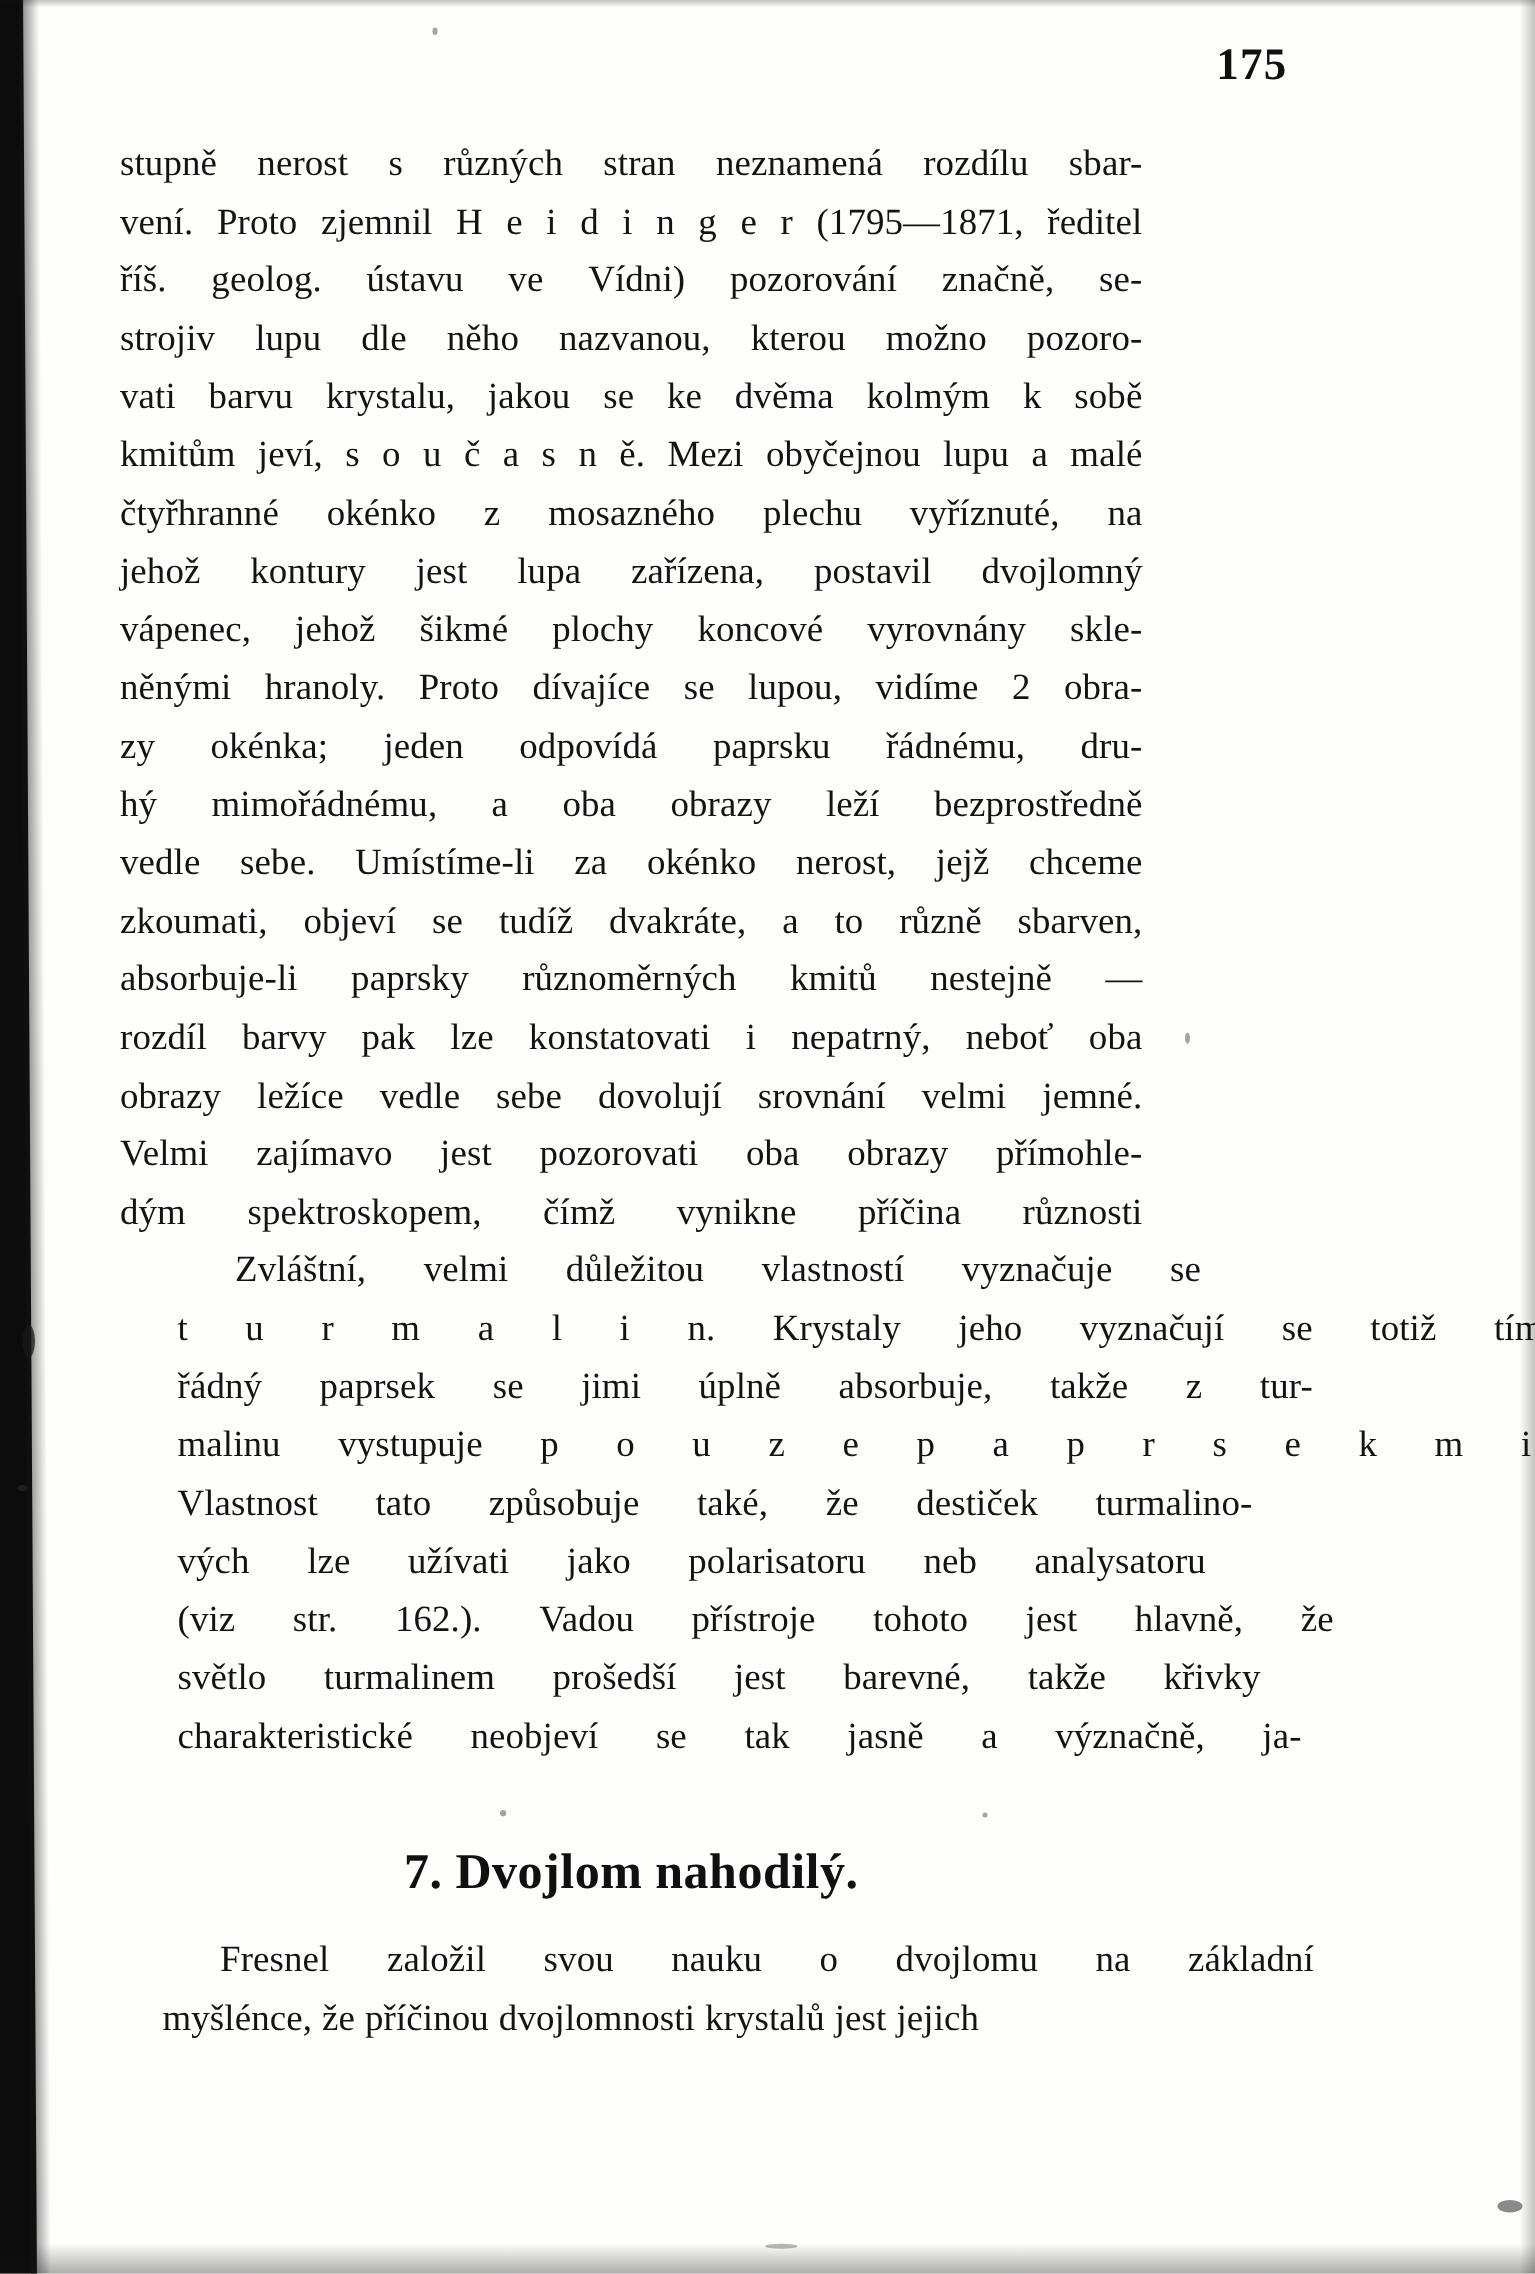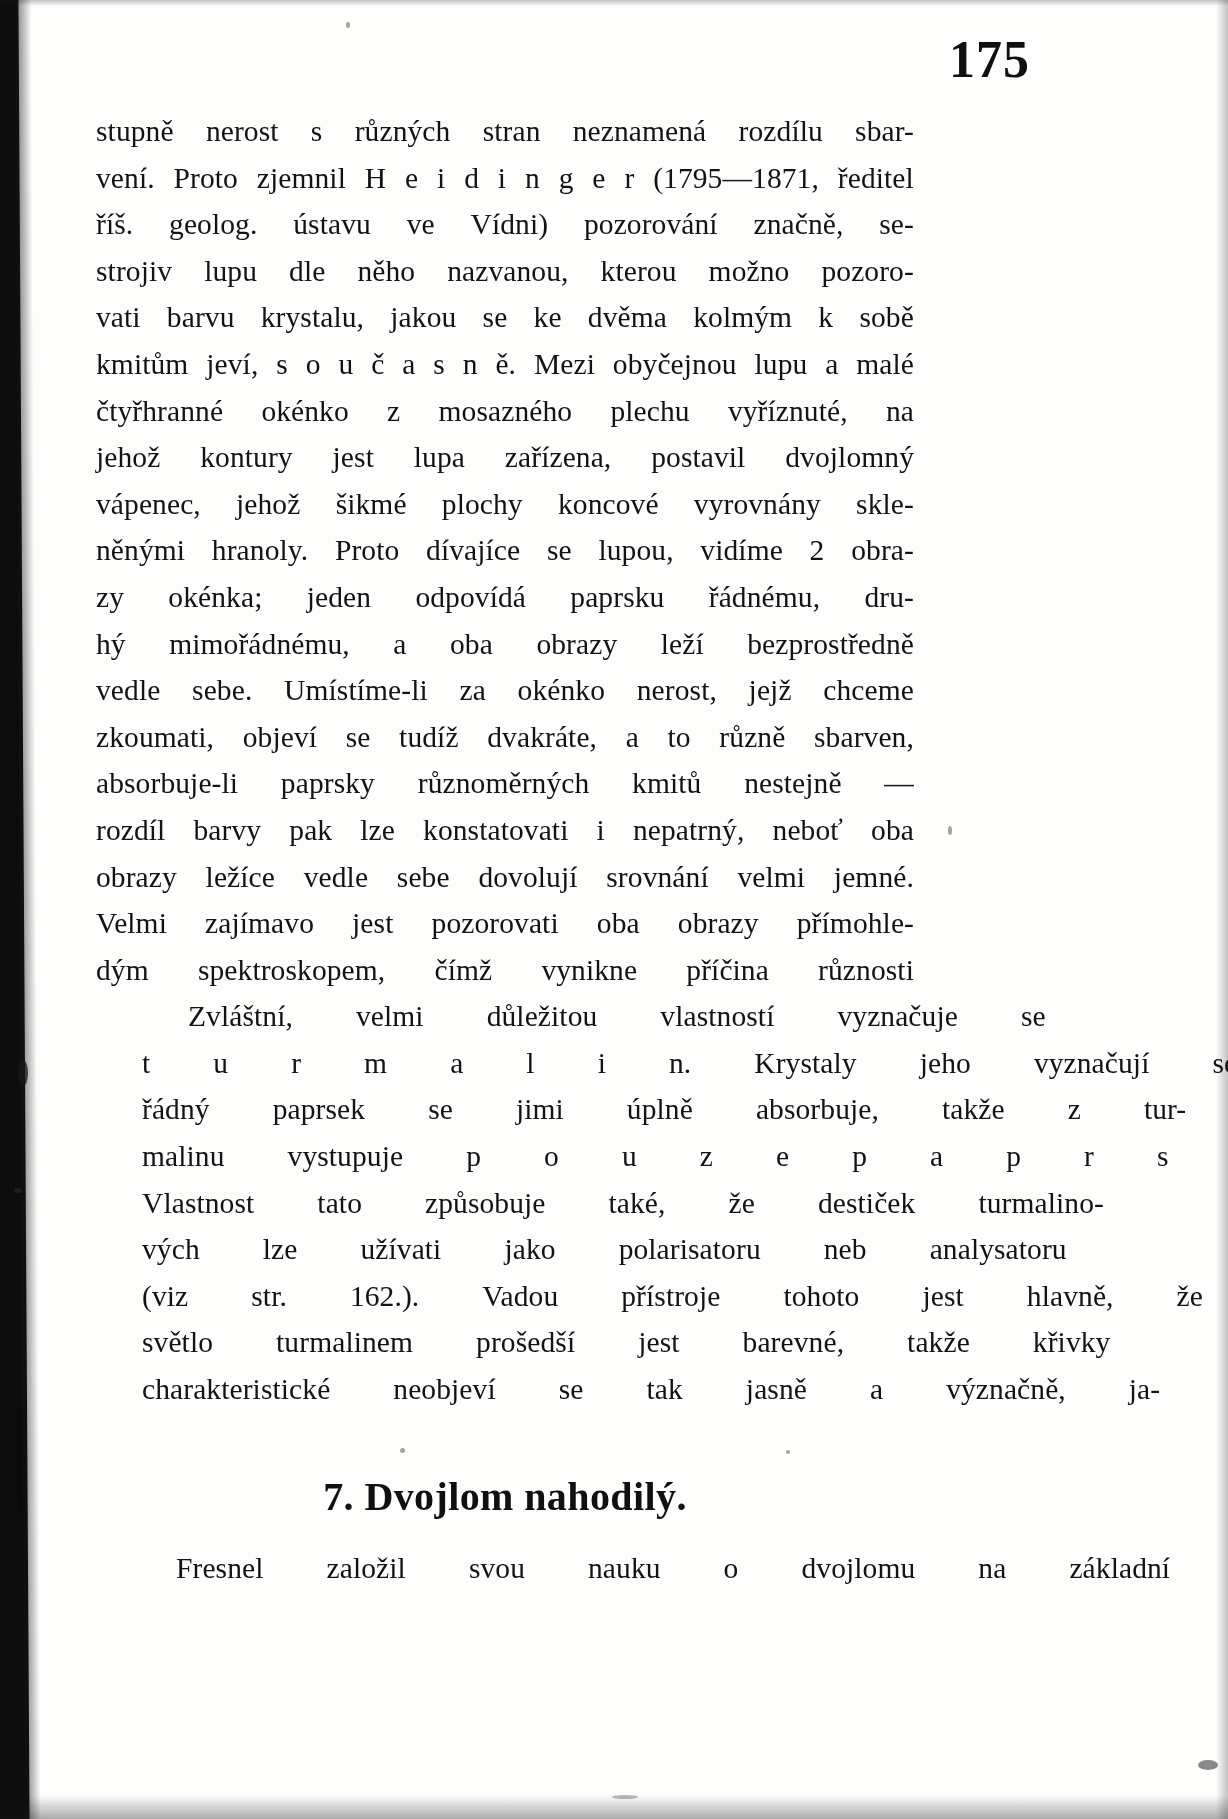--- a/index.html
+++ b/index.html
@@ -74,21 +74,21 @@
   }
 
   
   .folio {
     position: absolute;
     top: 30px;
     left: 0;
     width: 1030px;
     text-align: right;
     font-weight: bold;
-    font-size: 52px;
+    font-size: 36px;
     letter-spacing: 1px;
     color: #111010;
   }
 
   
   .body-block {
     position: absolute;
     top: 108px;
     left: 96px;
     width: 818px;
@@ -106,21 +106,20 @@
     -webkit-hyphens: none;
     hyphens: none;
   }
   p.para.indent {
     text-indent: 46px;
   }
   
   p.para > .ln {
     display: block;
     white-space: nowrap;
-    gap: 17px;
   }
   p.para > .ln.j {
     display: flex;
     justify-content: space-between;
   }
   p.para > .ln.j > span.w {
     white-space: pre;
   }
 
   
@@ -487,16 +486,17 @@
         <span class="ln j" style="padding-left: 46px;">
           <span class="w">Fresnel</span>
           <span class="w">založil</span>
           <span class="w">svou</span>
           <span class="w">nauku</span>
           <span class="w">o</span>
           <span class="w">dvojlomu</span>
           <span class="w">na</span>
           <span class="w">základní</span>
         </span>
+        <span class="ln">myšlénce, že příčinou dvojlomnosti krystalů jest jejich</span>
       </p>
   </div>
 
 </div>
 
 </body></html>

